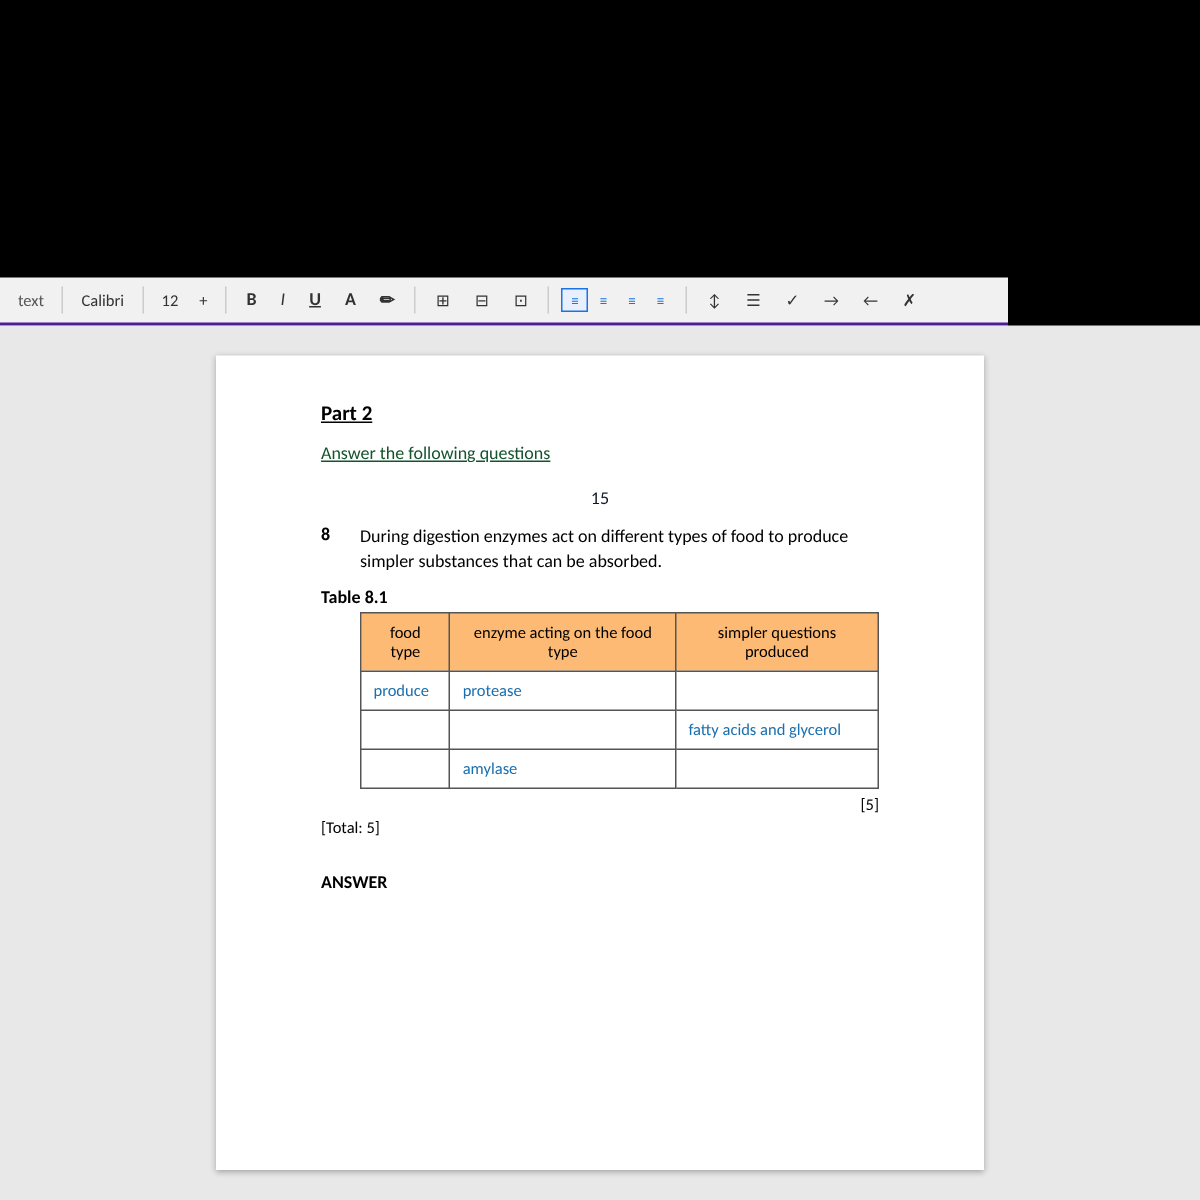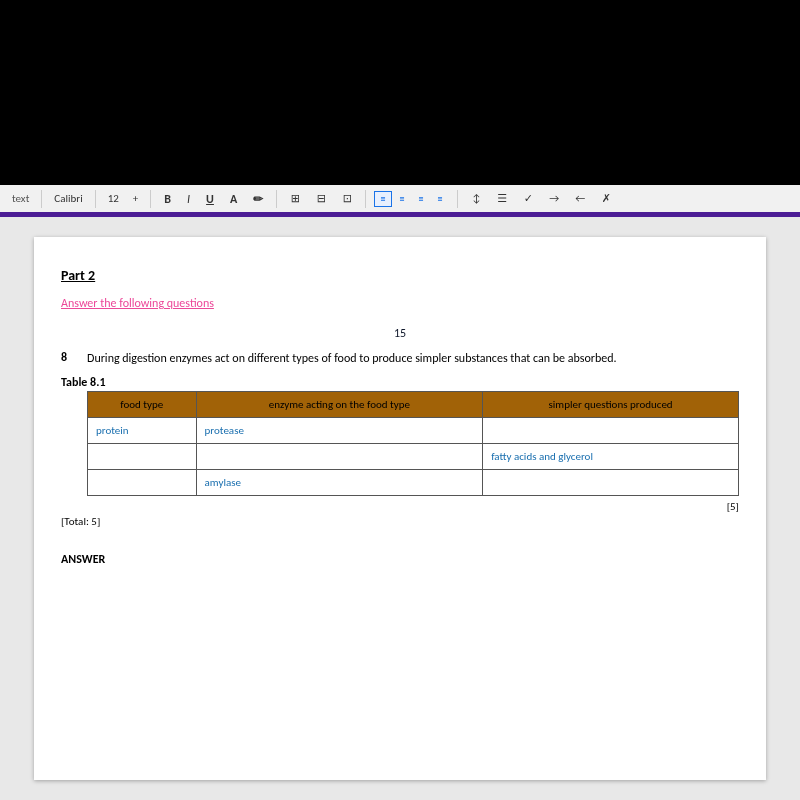--- a/index.html
+++ b/index.html
@@ -16,28 +16,28 @@
       overflow: hidden;
     }
 
     .top-black {
       width: 800px;
       height: 185px;
       background: #000;
     }
 
     .toolbar {
-      width: 800px;
+      width: 672px;
       height: 32px;
       background: #f1f1f1;
       display: flex;
       align-items: center;
       padding: 0 8px;
       gap: 6px;
-      border-bottom: 5px solid #4c1d95;
+      border-bottom: 2px solid #4c1d95;
     }
 
     .toolbar-item {
       font-size: 11px;
       color: #333;
       padding: 2px 4px;
       cursor: pointer;
     }
 
     .toolbar-divider {
@@ -99,39 +99,39 @@
       width: 800px;
       height: 583px;
       background: #e8e8e8;
       display: flex;
       justify-content: center;
       padding: 20px 0;
       overflow: hidden;
     }
 
     .page {
-      width: 732px;
+      width: 512px;
       min-height: 540px;
       background: #fff;
-      padding: 30px 27px;
+      padding: 30px 70px;
       box-shadow: 0 1px 4px rgba(0,0,0,0.3);
     }
 
     .part-heading {
       font-size: 14px;
       font-weight: bold;
       text-decoration: underline;
       color: #000;
       margin-bottom: 12px;
     }
 
     .instructions {
       font-size: 12px;
       text-decoration: underline;
-      color: #ec4899;
+      color: #14532d;
       margin-bottom: 16px;
     }
 
     .question-number-center {
       text-align: center;
       font-size: 12px;
       color: #0f172a;
       margin-bottom: 10px;
     }
 
@@ -183,21 +183,21 @@
       padding: 6px 8px;
       color: #000;
       vertical-align: top;
       min-height: 28px;
     }
 
     .data-table th {
       text-align: center;
       font-weight: normal;
       font-size: 11px;
-      background: #a16207;
+      background: #fdba74;
     }
 
     .data-table td.blue-text {
       color: #1a6faf;
     }
 
     .marks-right {
       text-align: right;
       font-size: 11px;
       color: #000;
@@ -286,21 +286,21 @@
     <table class="data-table">
       <thead>
         <tr>
           <th>food type</th>
           <th>enzyme acting on the food type</th>
           <th>simpler questions produced</th>
         </tr>
       </thead>
       <tbody>
         <tr>
-          <td class="blue-text">protein</td>
+          <td class="blue-text">produce</td>
           <td class="blue-text">protease</td>
           <td></td>
         </tr>
         <tr>
           <td></td>
           <td></td>
           <td class="blue-text">fatty acids and glycerol</td>
         </tr>
         <tr>
           <td></td>

